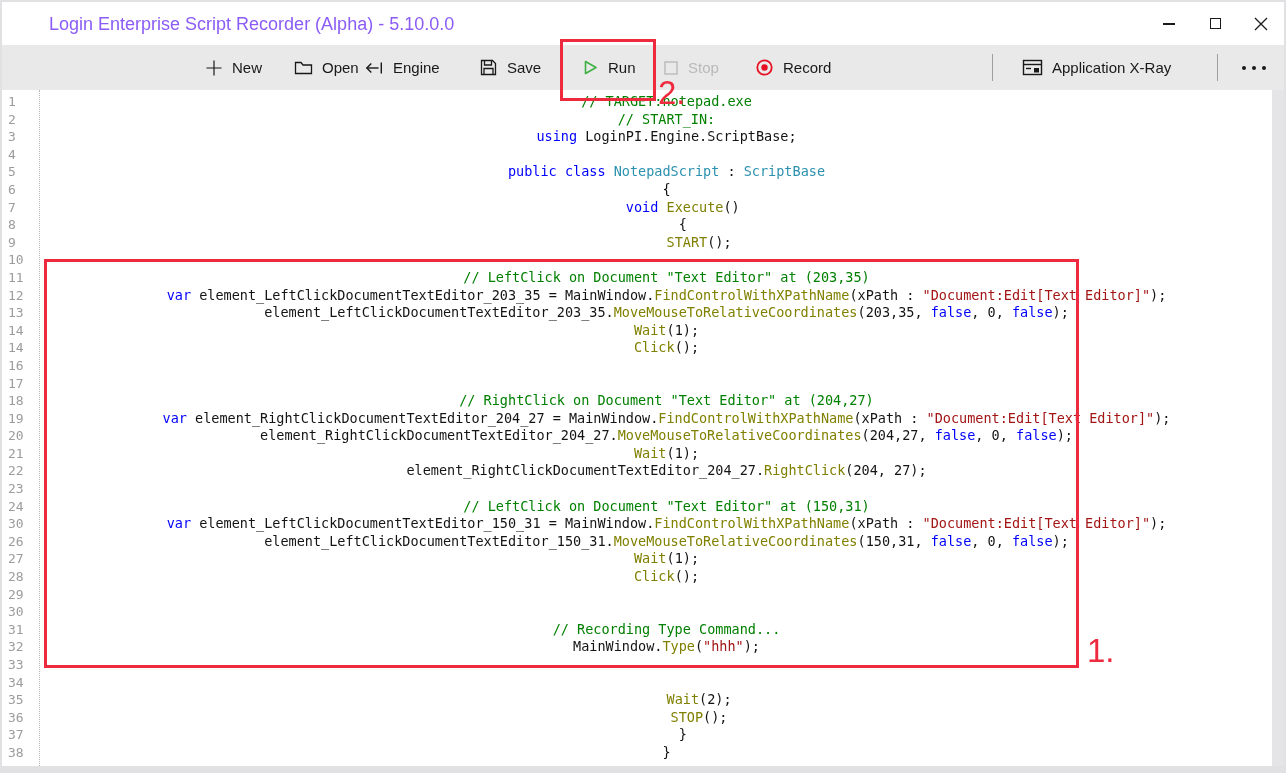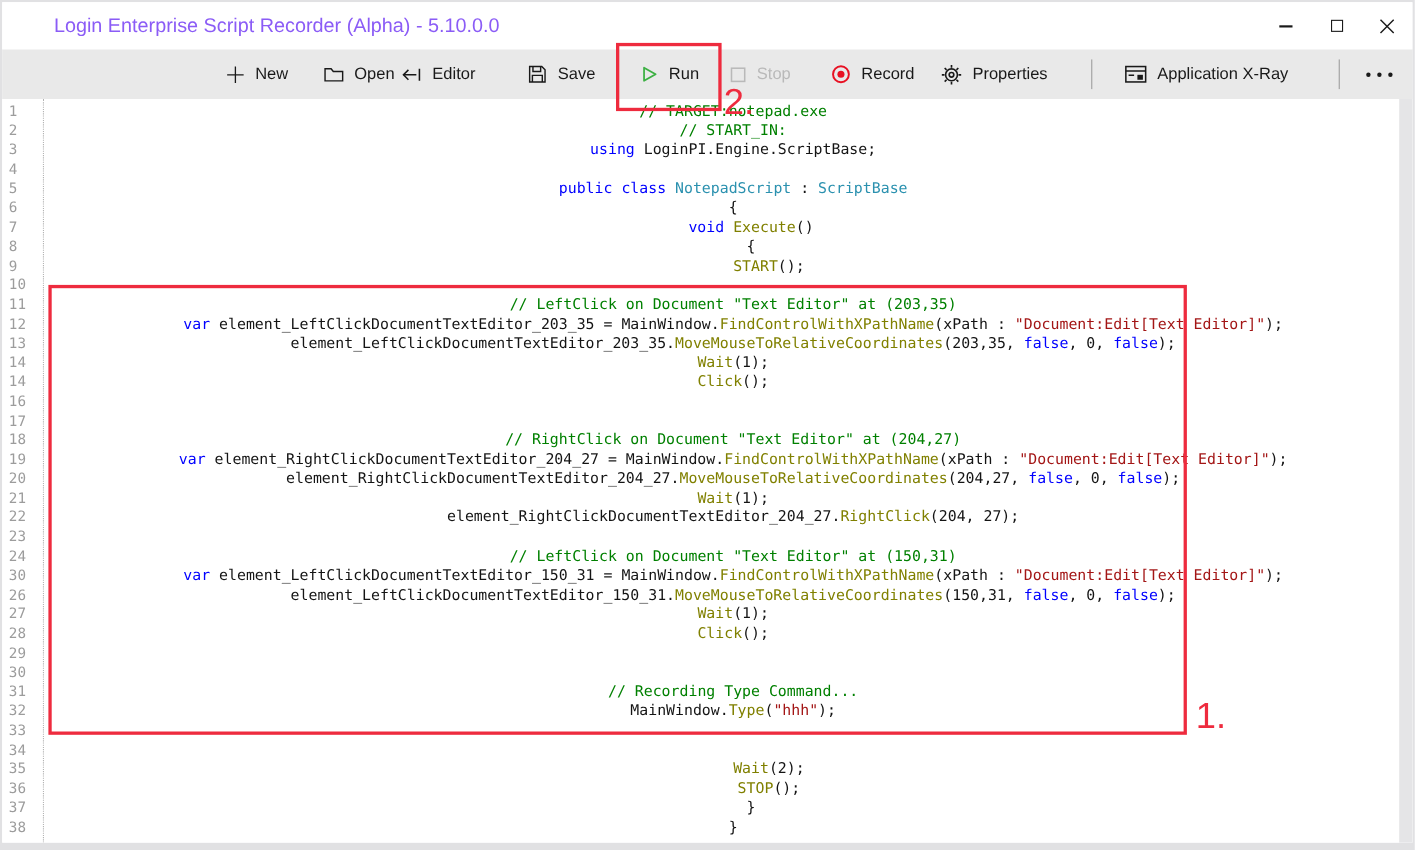--- a/index.html
+++ b/index.html
@@ -88,21 +88,21 @@
           </svg>
         <span>Open</span>
       </div>
 
       <div class="tbi pos-import">
         <svg width="20" height="18" viewBox="0 0 20 18" fill="none" stroke="currentColor" stroke-width="1.4">
             <path d="M14.5 9H2.8"></path>
             <path d="M7.3 4.5 2.8 9l4.5 4.5"></path>
             <path d="M17.3 3.5v11"></path>
           </svg>
-        <span>Editor</span>
+        <span>Engine</span>
       </div>
 
       <div class="tbi pos-save">
         <svg width="19" height="19" viewBox="0 0 19 19" fill="none" stroke="currentColor" stroke-width="1.3">
             <path d="M2.5 2.5h11l3 3v11h-14z"></path>
             <path d="M5.5 2.5v4.5h7V2.5"></path>
             <path d="M5 16.5v-6h9v6"></path>
           </svg>
         <span>Save</span>
       </div>
@@ -122,28 +122,20 @@
       </div>
 
       <div class="tbi pos-record">
         <svg width="19" height="19" viewBox="0 0 19 19" fill="none">
             <circle class="rec-o" cx="9.5" cy="9.5" r="7.2"></circle>
             <circle class="rec-i" cx="9.5" cy="9.5" r="3.2"></circle>
           </svg>
         <span>Record</span>
       </div>
 
-      <div class="tbi pos-props">
-        <svg width="20" height="20" viewBox="0 0 20 20" fill="none" stroke="currentColor" stroke-width="1.5">
-            <circle cx="10" cy="10" r="5.4"></circle>
-            <circle cx="10" cy="10" r="2.1"></circle>
-            <path d="M10 1.2v2.4M10 16.4v2.4M1.2 10h2.4M16.4 10h2.4M3.8 3.8l1.7 1.7M14.5 14.5l1.7 1.7M16.2 3.8l-1.7 1.7M5.5 14.5l-1.7 1.7"></path>
-          </svg>
-        <span>Properties</span>
-      </div>
 
       <div class="tb-divider div1"></div>
 
       <div class="tbi pos-xray">
         <svg width="21" height="17" viewBox="0 0 21 17" fill="none" stroke="currentColor" stroke-width="1.4">
             <rect x="1.5" y="1.5" width="18" height="14"></rect>
             <path d="M1.5 5.5h18"></path>
             <path d="M4 9.5h5"></path>
             <rect x="12" y="9" width="5" height="4.5" fill="currentColor" stroke="none"></rect>
           </svg>

